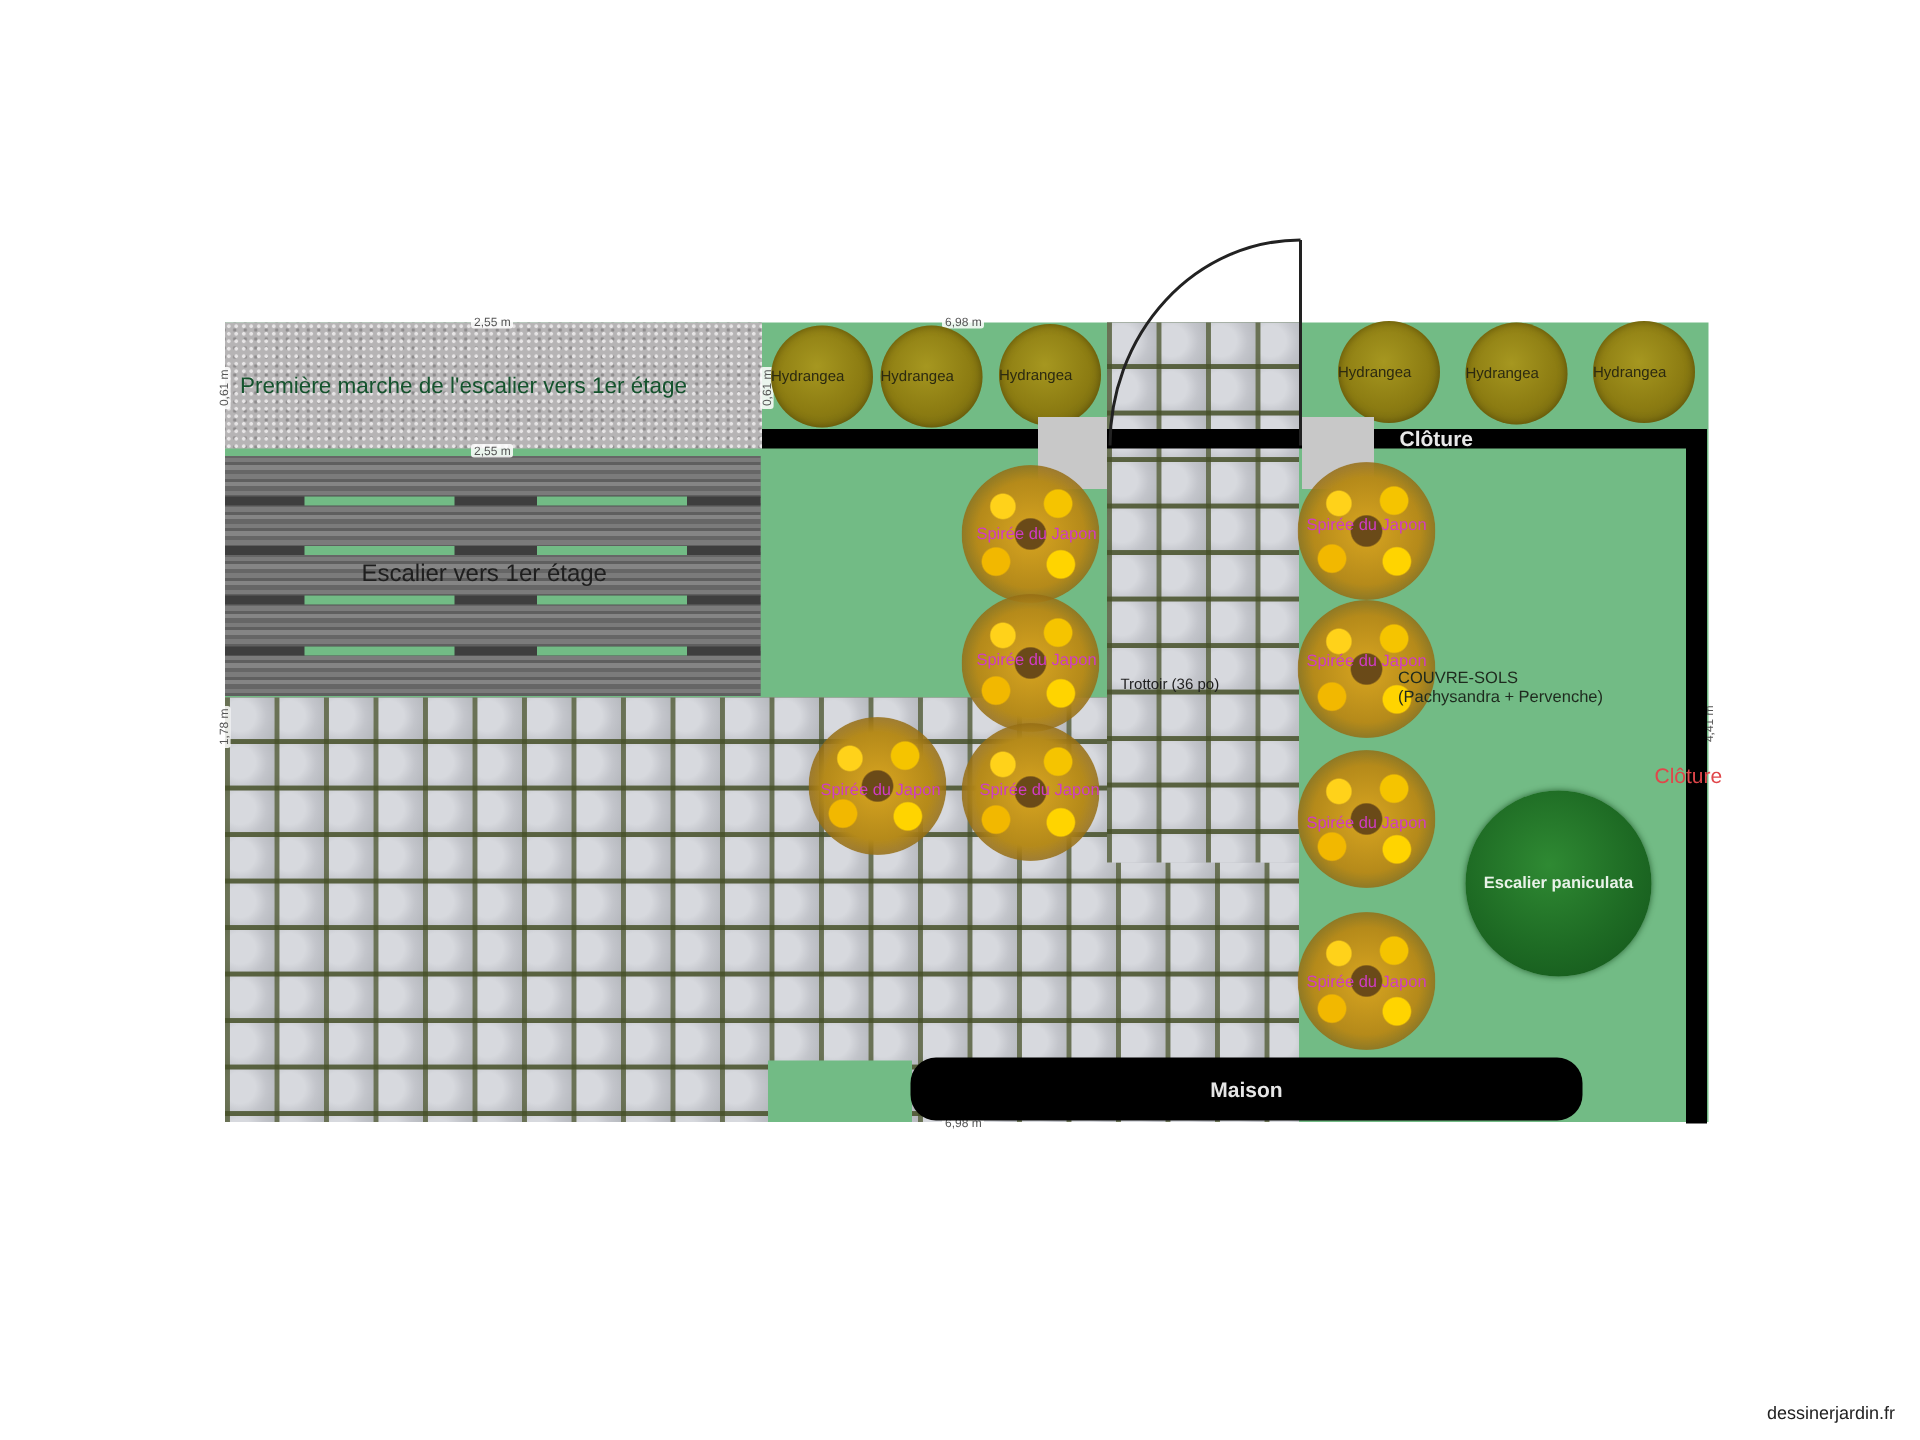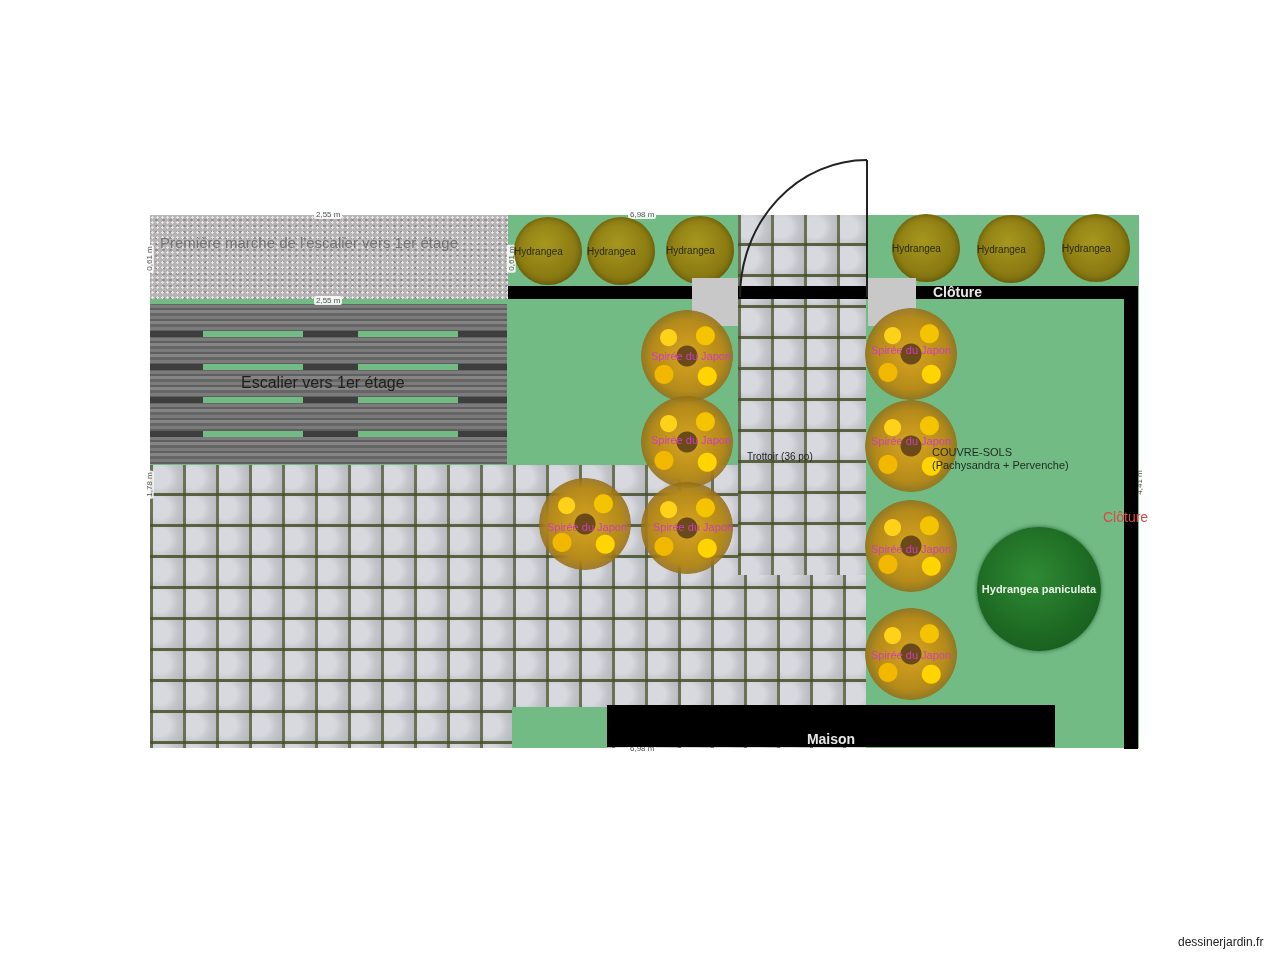--- a/index.html
+++ b/index.html
@@ -65,21 +65,21 @@
 
 <div class="abs lawn" style="left:150px;top:215px;width:989px;height:533px;"></div>
 
 <div class="abs pavers" style="left:150px;top:465px;width:716px;height:283px;"></div>
 
 <div class="abs pavers" style="left:738px;top:215px;width:128px;height:360px;"></div>
 
 <div class="abs lawn" style="left:512px;top:707px;width:96px;height:41px;"></div>
 
 <div class="abs gravel" style="left:150px;top:215px;width:358px;height:84px;"></div>
-<div class="abs" style="left:160px;top:234px;font-size:15px;color:#737373;white-space:nowrap;">Première marche de l'escalier vers 1er étage</div>
+<div class="abs" style="left:160px;top:249px;font-size:15px;color:#14532d;white-space:nowrap;">Première marche de l'escalier vers 1er étage</div>
 
 <div class="abs deck" style="left:150px;top:304px;width:357px;height:160px;">
   <div class="stair-gap" style="left:0;top:27px;width:357px;">
       <div class="g" style="left:53px;width:100px;"></div>
       <div class="g" style="left:208px;width:100px;"></div>
     </div>
   <div class="stair-gap" style="left:0;top:60px;width:357px;">
       <div class="g" style="left:53px;width:100px;"></div>
       <div class="g" style="left:208px;width:100px;"></div>
     </div>
@@ -155,20 +155,20 @@
 <div class="spiree-label" style="left:911px;top:435px;">Spirée du Japon</div>
 <div class="spiree-label" style="left:911px;top:543px;">Spirée du Japon</div>
 <div class="spiree-label" style="left:911px;top:649px;">Spirée du Japon</div>
 
 <div class="abs" style="left:932px;top:446px;font-size:11px;color:#1e2a1e;line-height:13px;white-space:nowrap;">
   <div>COUVRE-SOLS</div>
   <div>(Pachysandra + Pervenche)</div>
 </div>
 
 <div class="paniculata" style="left:977px;top:527px;">
-  <span>Hydrangea paniculata</span>
+  <span>Escalier paniculata</span>
 </div>
 
-<div class="abs" style="left:607px;top:705px;width:448px;height:42px;background:#000;display:flex;align-items:flex-end;justify-content:center;">
+<div class="abs" style="left:607px;top:705px;width:448px;height:42px;background:#000;display:flex;align-items:center;justify-content:center;border-radius:17px;">
   <span style="color:#e6e6e6;font-size:14px;font-weight:bold;">Maison</span>
 </div>
 
 <div class="abs" style="left:1178px;top:935px;font-size:12px;color:#222;">dessinerjardin.fr</div>
 
 </body></html>

